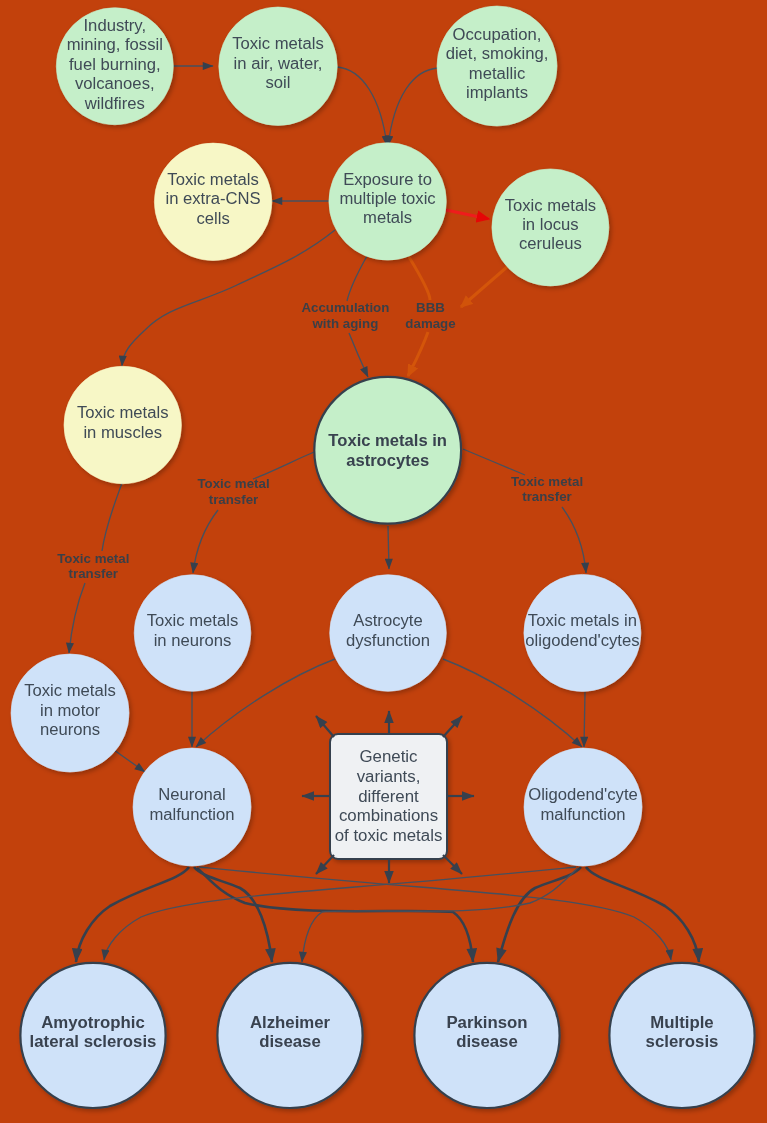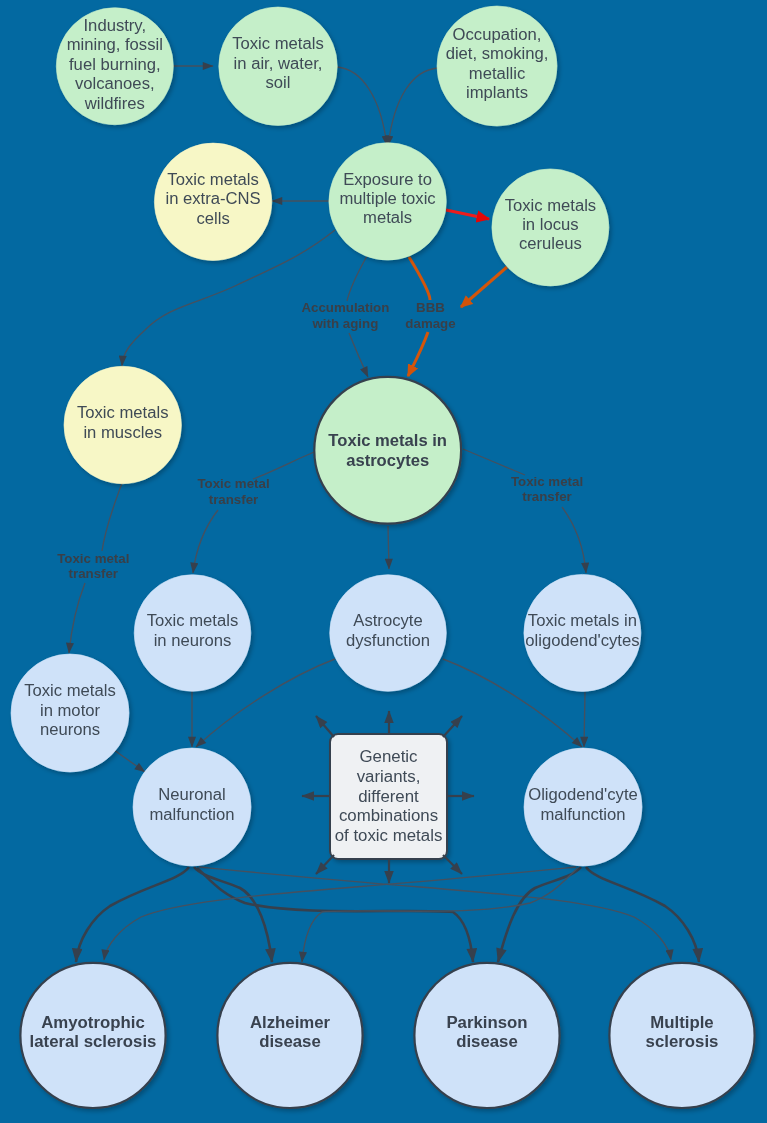--- a/index.html
+++ b/index.html
@@ -1,18 +1,18 @@
 <!DOCTYPE html>
 <html><head>
 <meta charset="utf-8">
 <style>
   html,body{margin:0;padding:0;background:#ffffff;}
   body{width:767px;height:1123px;overflow:hidden;
        font-family:"Liberation Sans", sans-serif;}
-  #stage{position:relative;width:767px;height:1123px;background:#0369a1;}
+  #stage{position:relative;width:767px;height:1123px;background:#c2410c;}
   svg#flow{display:block;}
   .nodetext{font-family:"Liberation Sans",sans-serif;font-size:16.65px;fill:#3f4a56;
             text-anchor:middle;dominant-baseline:auto;}
   .nodetext.b{font-weight:bold;fill:#39424f;}
   .edgelabel{font-family:"Liberation Sans",sans-serif;font-size:13.3px;font-weight:bold;
              fill:#3a3f47;text-anchor:middle;}
 </style>
 </head>
 <body>
 

